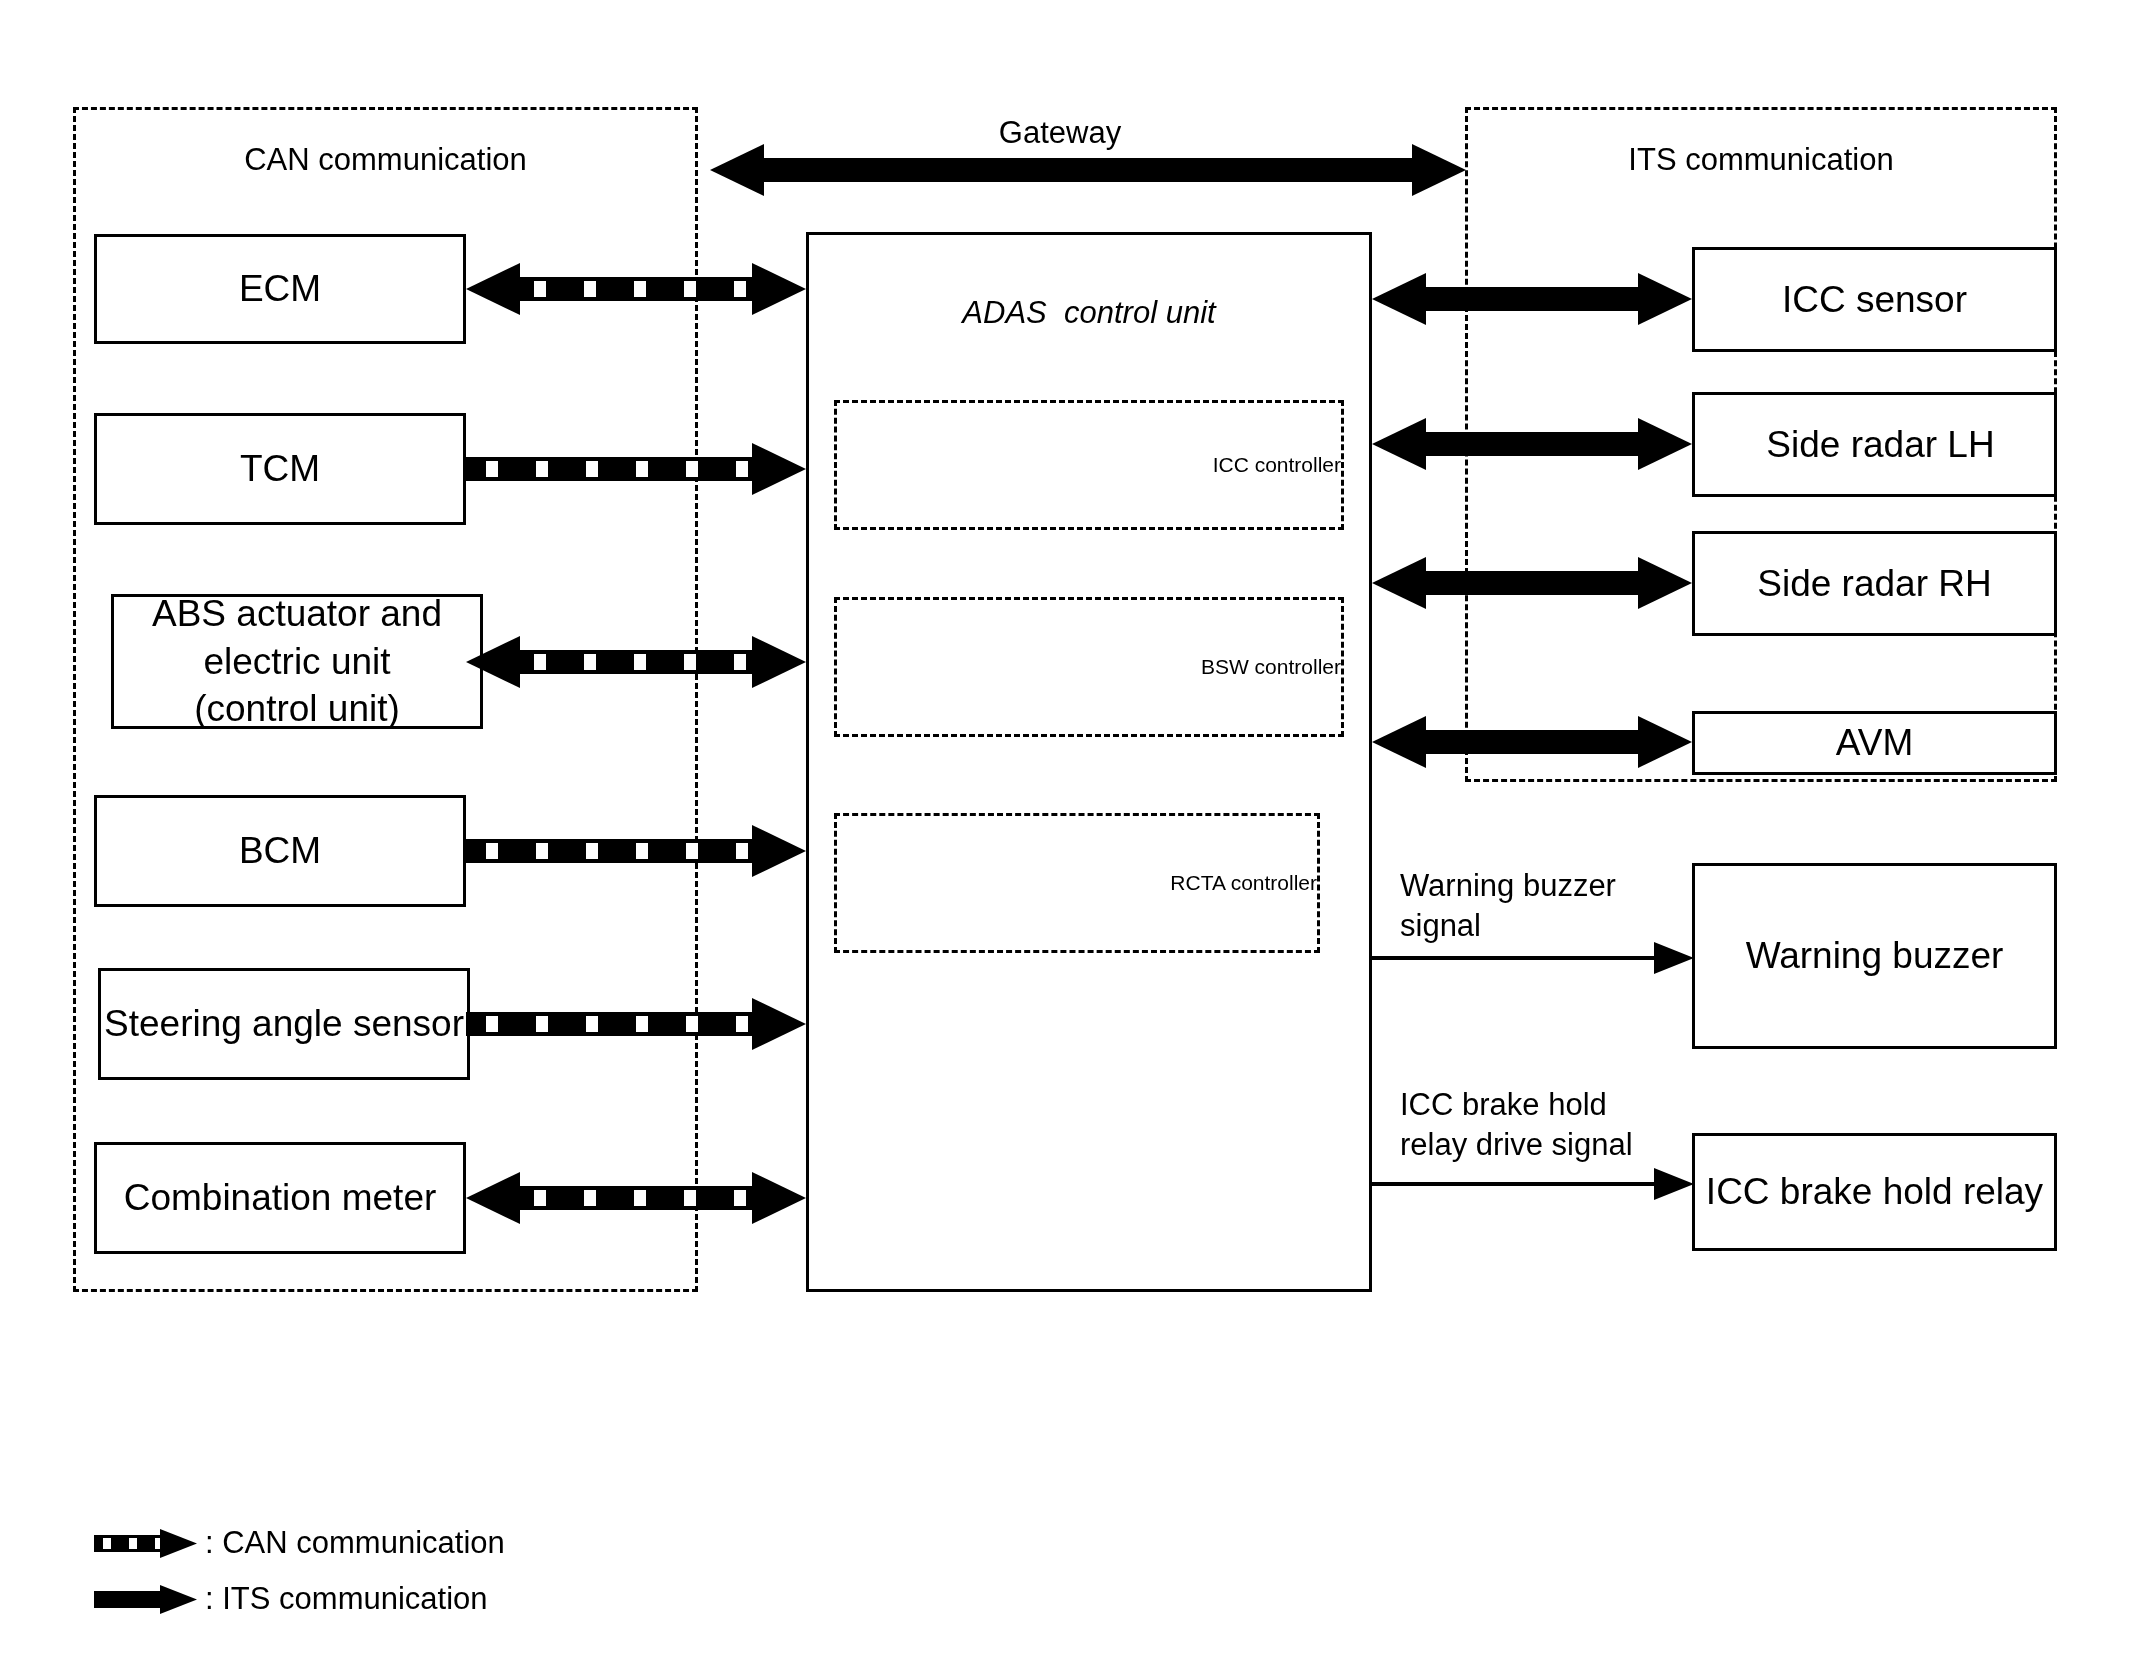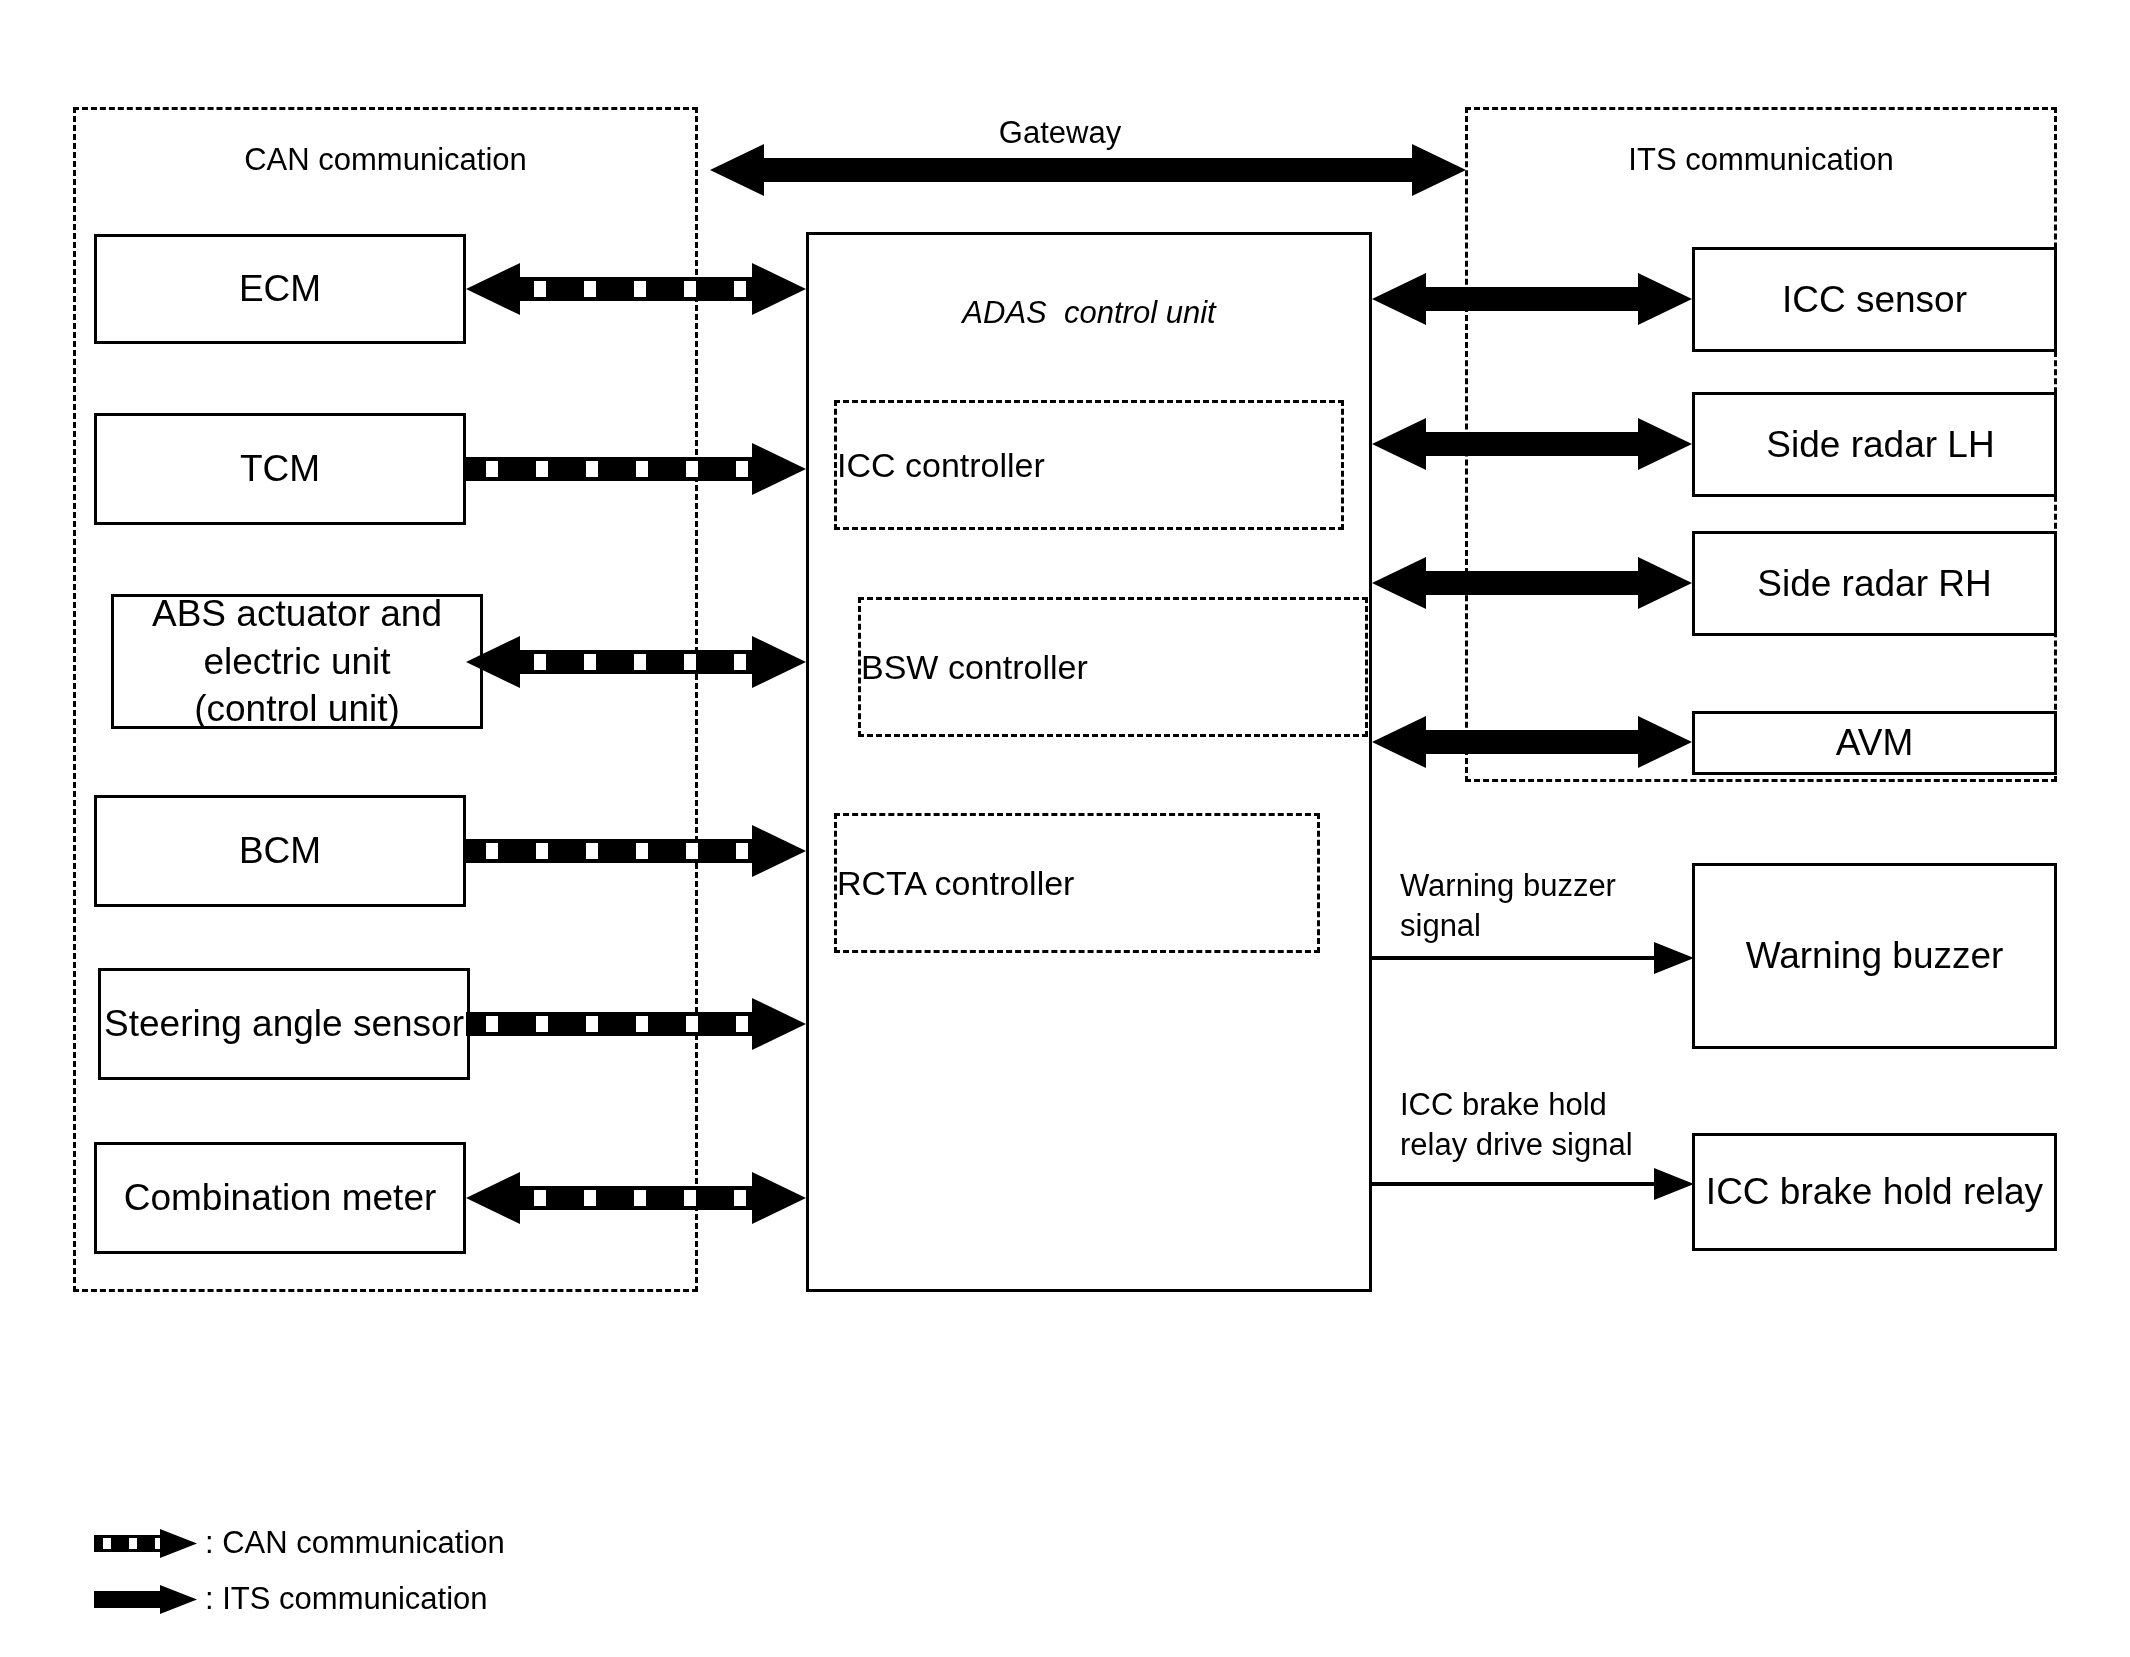--- a/index.html
+++ b/index.html
@@ -38,23 +38,23 @@
     background: transparent;
     z-index: 2;
   }
   .dashbox-inner {
     position: absolute;
     box-sizing: border-box;
     border: 3px dashed #000000;
     background: transparent;
     display: flex;
     align-items: center;
-    justify-content: flex-start;
-    text-align: center;
-    font-size: 34px;
+    justify-content: flex-end;
+    text-align: center;
+    font-size: 21px;
     z-index: 6;
   }
   .zone-title {
     position: absolute;
     font-size: 31px;
     text-align: center;
     z-index: 7;
     white-space: pre;
   }
   .adas-title {
@@ -114,21 +114,21 @@
   <div class="zone-title" style="left:880px; top:115px; width:360px;">Gateway</div>
 
   <div class="box" style="left:806px; top:232px; width:566px; height:1060px;"></div>
 
   <div class="adas-title" style="left:806px; top:295px; width:566px; text-align:center;font-style:italic;">ADAS  control unit</div>
 
   <div class="dashbox-inner" style="left:834px; top:400px; width:510px; height:130px;">
     <span>ICC  controller</span>
   </div>
 
-  <div class="dashbox-inner" style="left:834px; top:597px; width:510px; height:140px;margin-left:24px;">
+  <div class="dashbox-inner" style="left:834px; top:597px; width:510px; height:140px;">
     <span>BSW controller</span>
   </div>
 
   <div class="dashbox-inner" style="left:834px; top:813px; width:486px; height:140px;">
     <span>RCTA controller</span>
   </div>
 
   <div class="box" style="left:94px; top:234px; width:372px; height:110px;">
     <span>ECM</span>
   </div>

